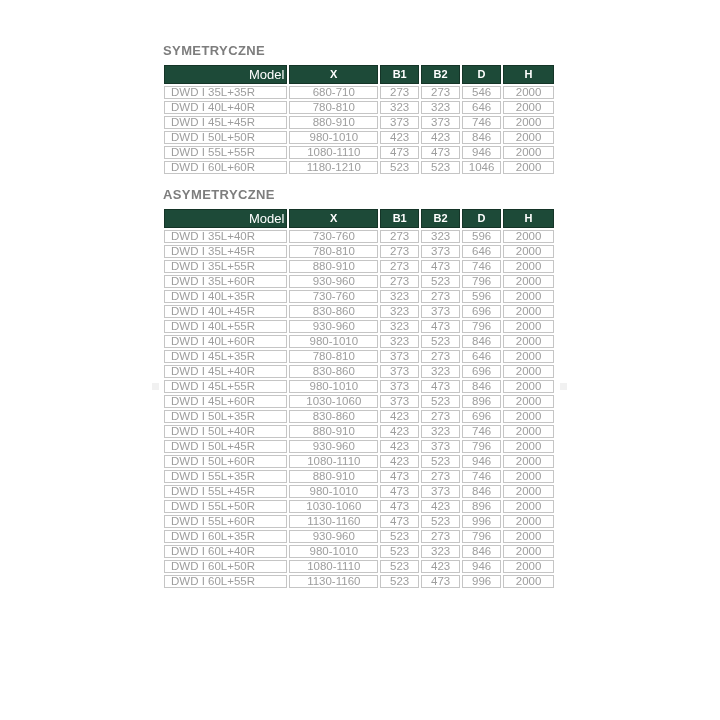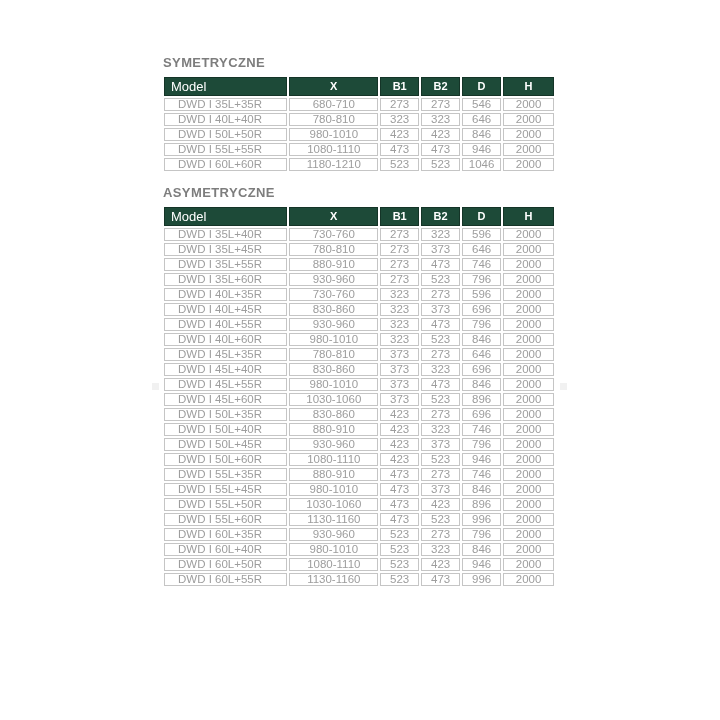--- a/index.html
+++ b/index.html
@@ -16,21 +16,21 @@
     width: 720px;
     height: 720px;
     background: #ffffff;
   }
   .content {
     position: absolute;
     left: 162px;
     top: 43px;
     width: 394px;
   }
-  .table-block { margin: 12px 0 11px 0; }
+  .table-block { margin: 0 0 11px 0; }
   .table-title {
     margin: 0 0 5px 1px;
     font-size: 13px;
     font-weight: bold;
     letter-spacing: 0.4px;
     color: #7d7d7d;
   }
   table.spec-table {
     border-collapse: separate;
     border-spacing: 2px;
@@ -46,37 +46,37 @@
     background: #1d4a38;
     border: 1px solid #143427;
     color: #ffffff;
     font-size: 11px;
     font-weight: bold;
     line-height: 15px;
     padding: 1px 2px;
     text-align: center;
   }
   table.spec-table th.col-model {
-    text-align: left;
+    text-align: right;
     padding-left: 6px;
     font-size: 13px;
     font-weight: normal;
   }
   table.spec-table td {
     background: #ffffff;
     border: 1px solid #c5c5c5;
     color: #9d9d9d;
     font-size: 11.5px;
     line-height: 11px;
     padding: 0 3px;
     text-align: center;
   }
   table.spec-table td:first-child {
     text-align: left;
-    padding-left: 13px;
+    padding-left: 6px;
   }
   
   .w-model { width: 114px; }
   .w-x     { width: 82px; }
   .w-b1, .w-b2, .w-d { width: 36px; }
   .w-h     { width: 47px; }
   .watermark-dot {
     position: absolute;
     width: 7px;
     height: 7px;
@@ -115,20 +115,28 @@
             </tr>
             <tr>
               <td>DWD I 40L+40R</td>
               <td>780-810</td>
               <td>323</td>
               <td>323</td>
               <td>646</td>
               <td>2000</td>
             </tr>
             <tr>
+              <td>DWD I 45L+45R</td>
+              <td>880-910</td>
+              <td>373</td>
+              <td>373</td>
+              <td>746</td>
+              <td>2000</td>
+            </tr>
+            <tr>
               <td>DWD I 50L+50R</td>
               <td>980-1010</td>
               <td>423</td>
               <td>423</td>
               <td>846</td>
               <td>2000</td>
             </tr>
             <tr>
               <td>DWD I 55L+55R</td>
               <td>1080-1110</td>

